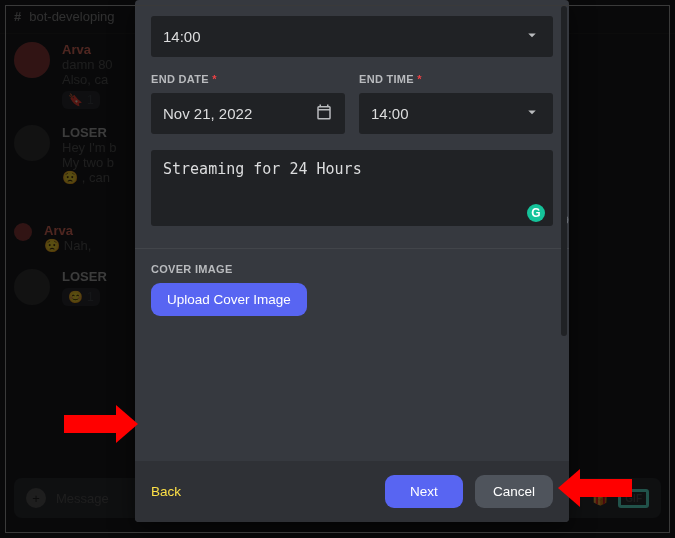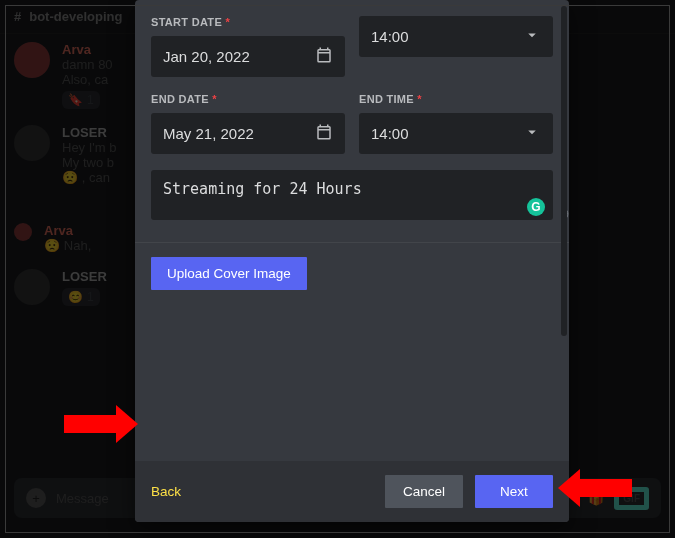--- a/index.html
+++ b/index.html
@@ -118,30 +118,30 @@
   .calendar-icon svg { fill: #b9bbbe; }
   .desc-wrap { position: relative; margin-bottom: 18px; }
   .textarea {
     width: 100%;
     background: #202225;
     border: none;
     color: #dcddde;
     padding: 10px 12px;
     border-radius: 3px;
     font-size: 15px;
-    height: 50px;
+    height: 76px;
     resize: none;
   }
   .char-count { position: absolute; right: -28px; bottom: 4px; color: #72767d; font-size: 11px; }
   .grammarly { position: absolute; right: 8px; bottom: 8px; width: 18px; height: 18px; background: #15c39a; border-radius: 50%; display:flex; align-items:center; justify-content:center; color:#fff; font-size:12px; font-weight:700; }
   .hint { color: #b9bbbe; font-size: 12px; margin-bottom: 12px; }
   .btn {
     border: none;
     padding: 9px 16px;
-    border-radius: 1px;
+    border-radius: 9px;
     font-size: 13.5px;
     font-weight: 500;
     cursor: pointer;
     color: #fff;
   }
   .btn-primary { background: #5865f2; }
   .btn-secondary { background: #4f545c; }
   .btn-link { background: transparent; color: #fde047; padding-left:0; }
   .footer {
     background: #2f3136;
@@ -184,21 +184,21 @@
   }
 
   .frame-border { position:absolute; inset:5px; border:1px solid #3a3a3a; pointer-events:none; z-index:30; }
 </style>
 </head>
 <body>
 
 <div class="chat-bg">
   <div class="chat-header">
     <span>#</span>
-    <span style="font-weight:700">bot-developing</span>
+    <span style="font-weight:400">bot-developing</span>
   </div>
   <div class="chat-msg">
     <div class="avatar" style="background:#8b3a3a"></div>
     <div class="msg-body">
       <div class="msg-user" style="color:#e06c5c">Arva</div>
       <div class="msg-text">damn 80</div>
       <div class="msg-text">Also, ca</div>
       <div class="reaction">🔖 <span>1</span></div>
     </div>
   </div>
@@ -223,52 +223,43 @@
     <div class="msg-body">
       <div class="msg-user" style="color:#aaa">LOSER</div>
       <div class="reaction">😊 <span>1</span></div>
     </div>
   </div>
   <div class="input-bar">
     <span style="width:20px;height:20px;border-radius:50%;background:#555;display:flex;align-items:center;justify-content:center;color:#222">+</span>
     <span>Message</span>
     <span style="flex:1"></span>
     <span>🎁</span>
-    <span style="border:5px solid #5eead4;padding:1px 4px;border-radius:3px;font-size:10px;font-weight:700">GIF</span>
+    <span style="border:3px solid #5eead4;padding:1px 4px;border-radius:3px;font-size:10px;font-weight:700">GIF</span>
   </div>
 </div>
 
 <div class="modal">
   <div class="modal-scroll">
 
     <div class="row">
-      <div class="col">
-        <div class="field-label"><span>START DATE</span> <span class="required">*</span></div>
-        <div class="select-box">
-          <span>Jan 20, 2022</span>
-          <span class="calendar-icon"><svg width="18" height="18" viewBox="0 0 24 24">
-                <path d="M19 4h-1V2h-2v2H8V2H6v2H5a2 2 0 0 0-2 2v14a2 2 0 0 0 2 2h14a2 2 0 0 0 2-2V6a2 2 0 0 0-2-2zm0 16H5V10h14v10zM5 8V6h14v2H5z"></path>
-              </svg></span>
-        </div>
-      </div>
       <div class="col">
         <div class="select-box">
           <span>14:00</span>
           <span><svg width="18" height="18" viewBox="0 0 24 24">
                 <path d="M7 10l5 5 5-5z"></path>
               </svg></span>
         </div>
       </div>
     </div>
 
     <div class="row">
       <div class="col">
         <div class="field-label"><span>END DATE</span> <span class="required">*</span></div>
         <div class="select-box">
-          <span>May 21, 2022</span>
+          <span>Nov 21, 2022</span>
           <span class="calendar-icon"><svg width="18" height="18" viewBox="0 0 24 24">
                 <path d="M19 4h-1V2h-2v2H8V2H6v2H5a2 2 0 0 0-2 2v14a2 2 0 0 0 2 2h14a2 2 0 0 0 2-2V6a2 2 0 0 0-2-2zm0 16H5V10h14v10zM5 8V6h14v2H5z"></path>
               </svg></span>
         </div>
       </div>
       <div class="col">
         <div class="field-label"><span>END TIME</span> <span class="required">*</span></div>
         <div class="select-box">
           <span>14:00</span>
           <span><svg width="18" height="18" viewBox="0 0 24 24">
@@ -279,32 +270,33 @@
     </div>
 
     <div class="desc-wrap">
       <textarea class="textarea" style="">Streaming for 24 Hours</textarea>
       <div class="grammarly">G</div>
       <div class="char-count">978</div>
     </div>
 
     <div class="divider"></div>
 
+    <div class="field-label">COVER IMAGE</div>
     <button class="btn btn-primary">Upload Cover Image</button>
 
     <div class="scrollbar-track">
         <div class="scrollbar-thumb"></div>
       </div>
   </div>
 
   <div class="footer">
     <button class="btn btn-link">Back</button>
     <div class="footer-spacer"></div>
+    <button class="btn btn-primary" style="min-width:78px">Next</button>
     <button class="btn btn-secondary" style="min-width:78px">Cancel</button>
-    <button class="btn btn-primary" style="min-width:78px">Next</button>
   </div>
 </div>
 
 <div class="arrow" style="left:64px; top:415px;">
   <div class="arrow-body" style="width:56px;">
       <div class="arrow-head-right"></div>
     </div>
 </div>
 <div class="arrow" style="left:576px; top:479px;">
   <div class="arrow-body" style="width:56px;">

